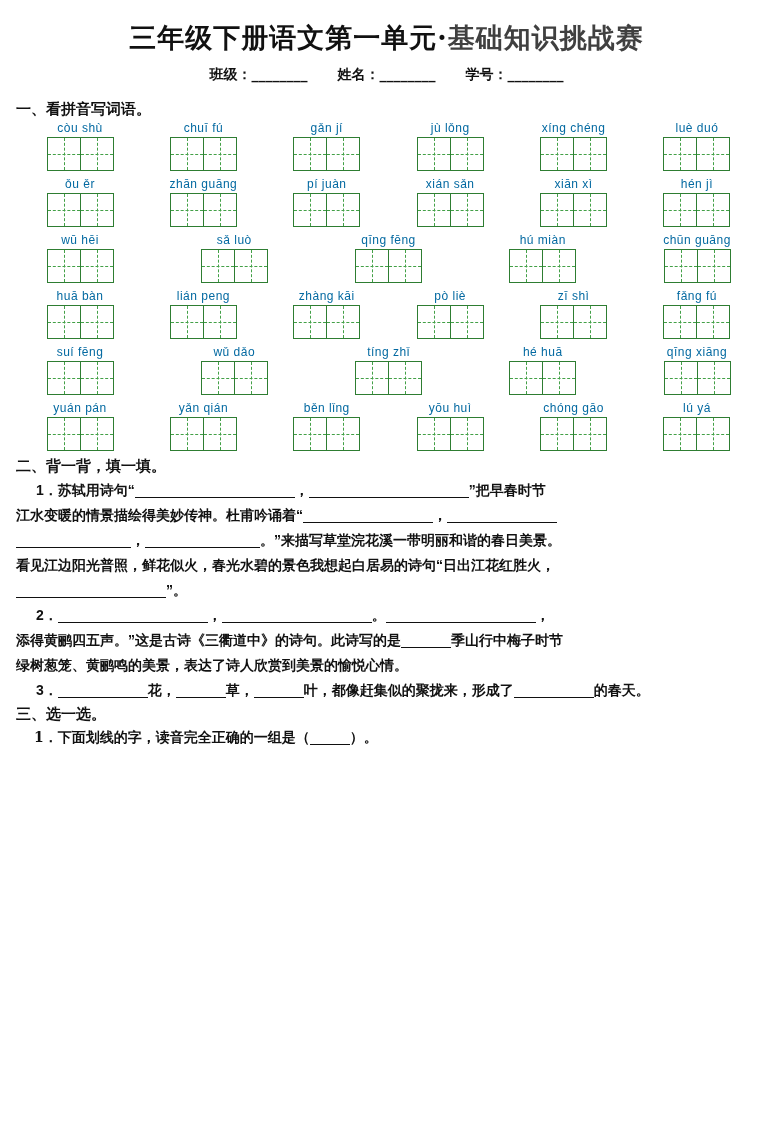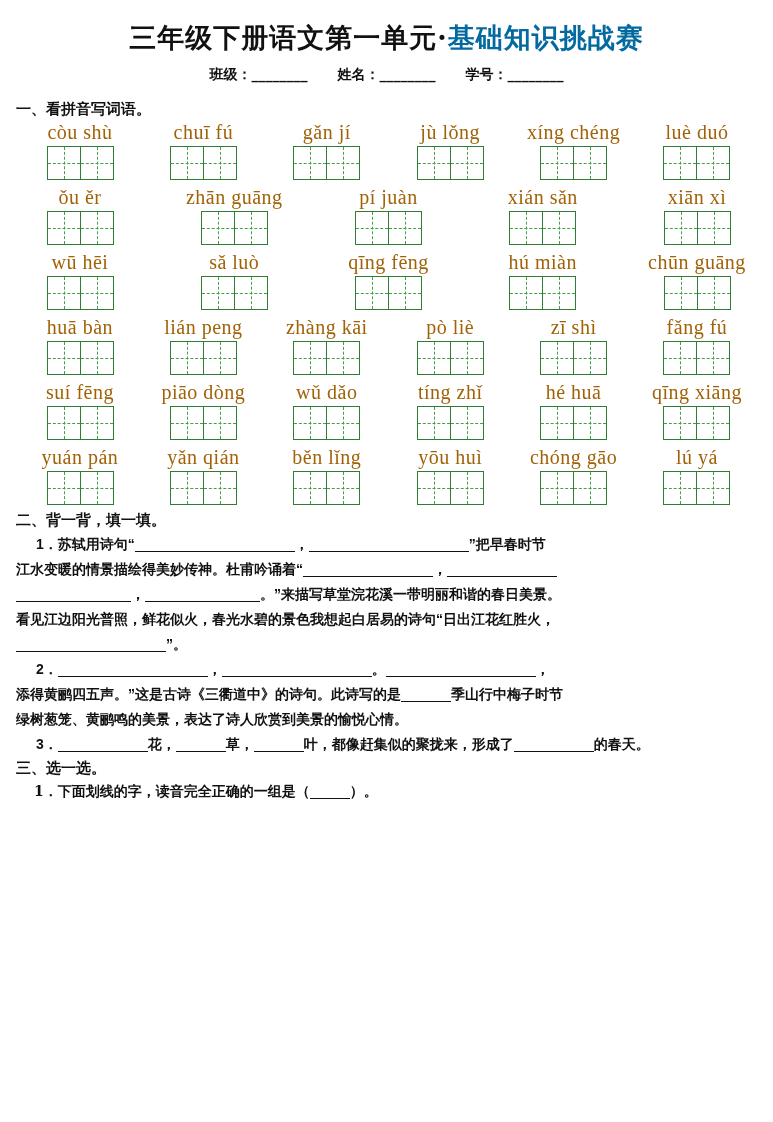--- a/index.html
+++ b/index.html
@@ -20,21 +20,21 @@
   
   .title{
     text-align:center;
     font-size:27px;
     font-weight:bold;
     letter-spacing:1px;
     white-space:nowrap;
     margin-top:6px;
     font-family:"DejaVu Serif", serif;
   }
-  .title .red{color:#0369a1;}
+  .title .red{color:#404040;}
   .info{
     display:flex;
     justify-content:center;
     gap:30px;
     font-size:14px;
     font-weight:bold;
     margin-top:10px;
     margin-bottom:6px;
     font-family:"DejaVu Serif", serif;
   }
@@ -52,26 +52,26 @@
     justify-content:space-between;
     margin-bottom:6px;
   }
   .pycell{
     display:flex;
     flex-direction:column;
     align-items:center;
     width:108px;
   }
   .pytext{
-    font-size:20px;
-    font-family:Liberation Serif, serif;
+    font-size:12px;
+    font-family:Liberation Sans, sans-serif;
     letter-spacing:.5px;
     margin-bottom:2px;
     white-space:nowrap;
-    color:#a16207;
+    color:#0369a1;
   }
   .boxes{display:flex;}
   .bx{
     width:34px;height:34px;
     border:1px solid #2e7d32;
     position:relative;
     box-sizing:border-box;
   }
   .bx + .bx{margin-left:-1px;}
   .bx:before,.bx:after{
@@ -211,20 +211,27 @@
             <div class="bx"></div>
           </div>
         </div>
         <div class="pycell">
           <div class="pytext">xiān xì</div>
           <div class="boxes">
             <div class="bx"></div>
             <div class="bx"></div>
           </div>
         </div>
+        <div class="pycell">
+          <div class="pytext">hén jì</div>
+          <div class="boxes">
+            <div class="bx"></div>
+            <div class="bx"></div>
+          </div>
+        </div>
       </div>
       <div class="pyrow">
         <div class="pycell">
           <div class="pytext">wū hēi</div>
           <div class="boxes">
             <div class="bx"></div>
             <div class="bx"></div>
           </div>
         </div>
         <div class="pycell">
@@ -296,27 +303,20 @@
           <div class="pytext">fǎng fú</div>
           <div class="boxes">
             <div class="bx"></div>
             <div class="bx"></div>
           </div>
         </div>
       </div>
       <div class="pyrow">
         <div class="pycell">
           <div class="pytext">suí fēng</div>
-          <div class="boxes">
-            <div class="bx"></div>
-            <div class="bx"></div>
-          </div>
-        </div>
-        <div class="pycell">
-          <div class="pytext">piāo dòng</div>
           <div class="boxes">
             <div class="bx"></div>
             <div class="bx"></div>
           </div>
         </div>
         <div class="pycell">
           <div class="pytext">wǔ dǎo</div>
           <div class="boxes">
             <div class="bx"></div>
             <div class="bx"></div>

